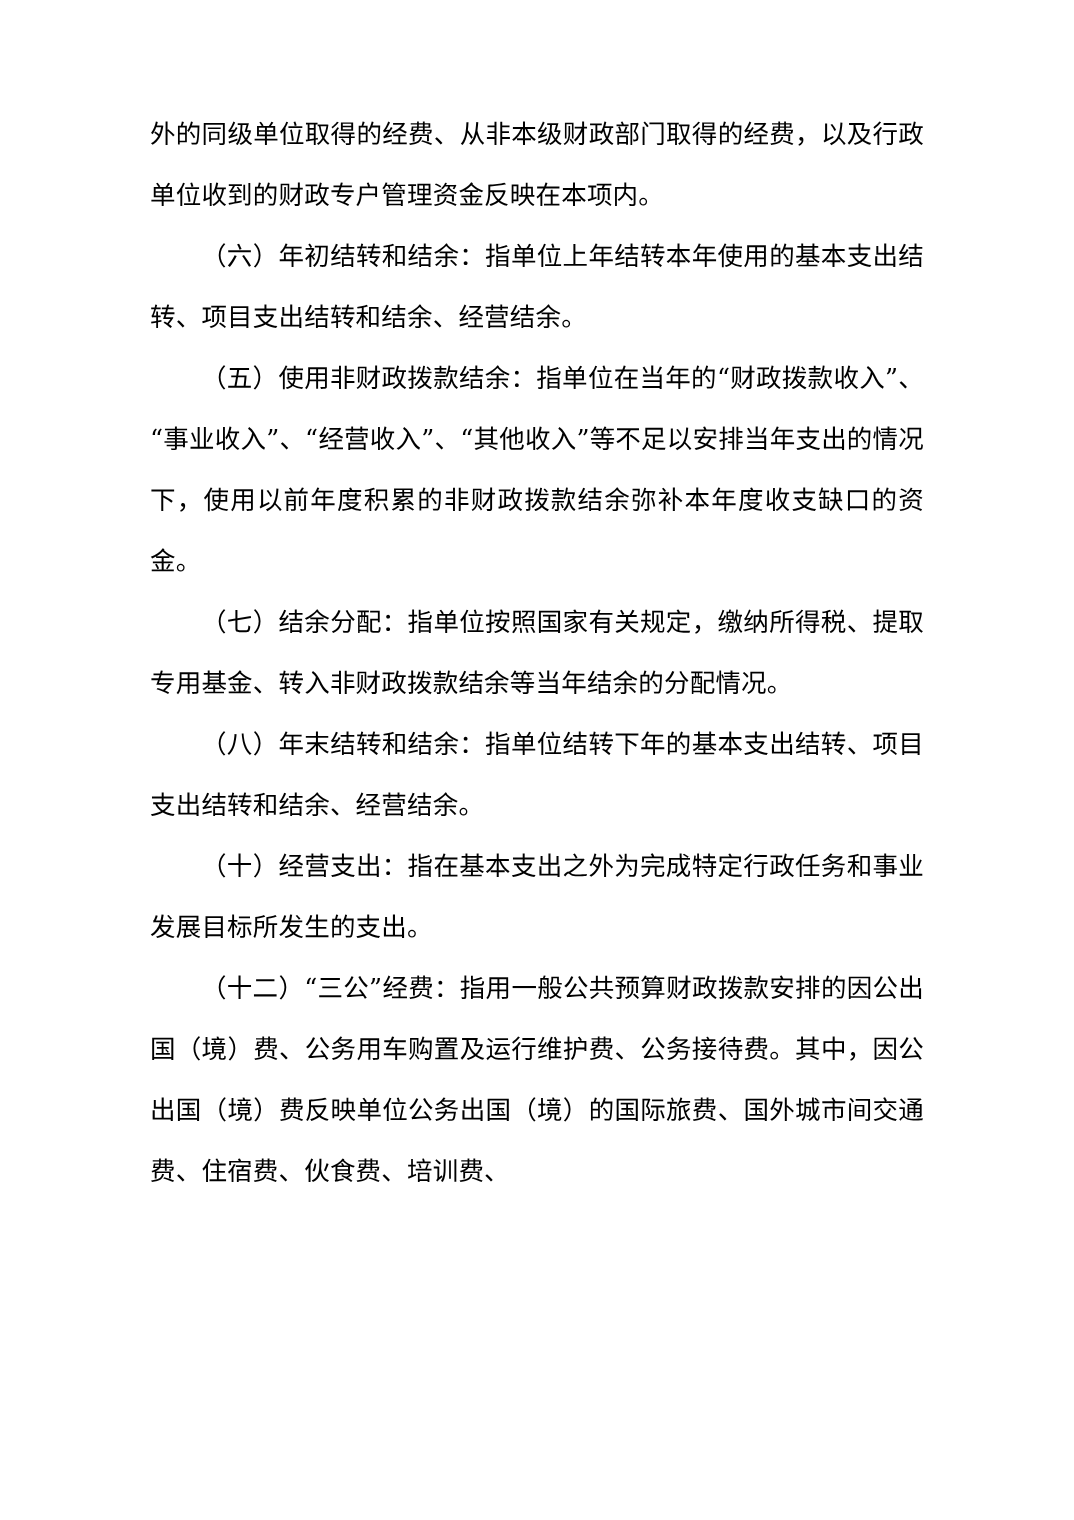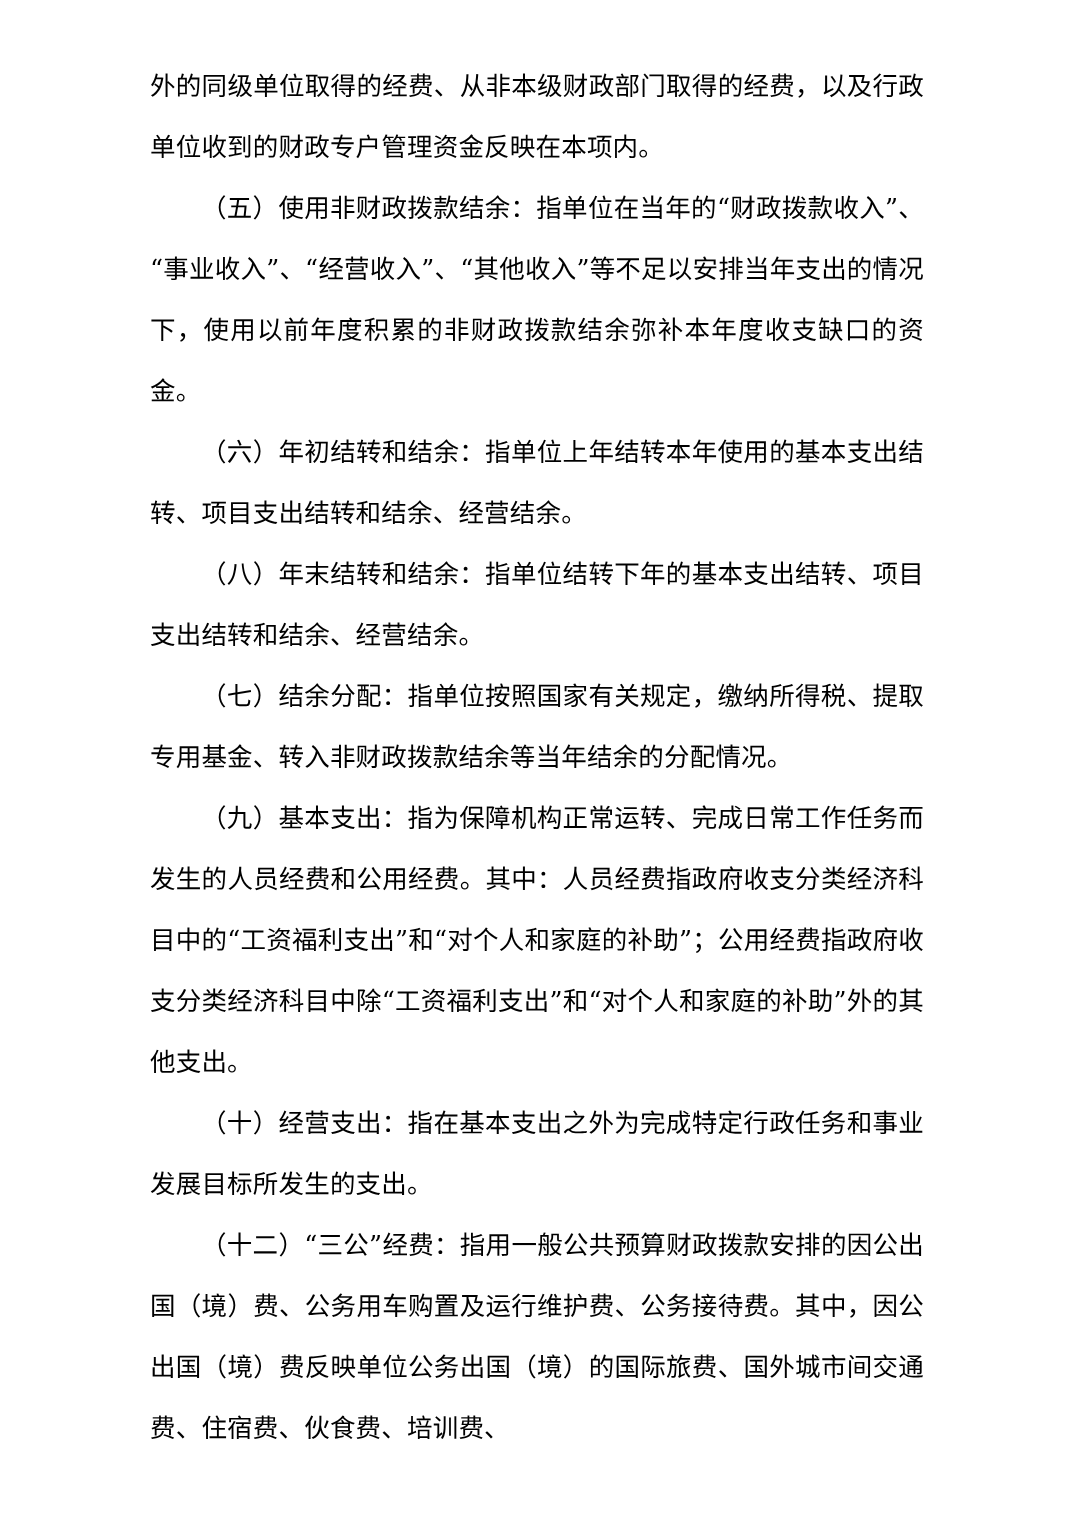--- a/index.html
+++ b/index.html
@@ -6,21 +6,21 @@
     margin: 0;
     padding: 0;
     background: #ffffff;
   }
   .page {
     position: relative;
     width: 1074px;
     height: 1520px;
     background: #ffffff;
     box-sizing: border-box;
-    padding: 56px 150px 60px 150px;
+    padding: 104px 150px 60px 150px;
     font-family: "DejaVu Serif", "Liberation Serif", serif;
     color: #000000;
     overflow: hidden;
   }
   .doc-body {
     font-size: 25.5px;
     line-height: 61px;
     text-align: justify;
     text-justify: inter-ideograph;
     letter-spacing: 0.2px;
@@ -32,21 +32,20 @@
   .para.indent {
     text-indent: 51px;
   }
 </style>
 </head>
 <body>
 
 <div class="page">
   <div class="doc-body">
     <p class="para">外的同级单位取得的经费、从非本级财政部门取得的经费，以及行政单位收到的财政专户管理资金反映在本项内。</p>
+    <p class="para indent">（六）年初结转和结余：指单位上年结转本年使用的基本支出结转、项目支出结转和结余、经营结余。</p>
     <p class="para indent">（五）使用非财政拨款结余：指单位在当年的“财政拨款收入”、“事业收入”、“经营收入”、“其他收入”等不足以安排当年支出的情况下，使用以前年度积累的非财政拨款结余弥补本年度收支缺口的资金。</p>
-    <p class="para indent">（六）年初结转和结余：指单位上年结转本年使用的基本支出结转、项目支出结转和结余、经营结余。</p>
+    <p class="para indent">（七）结余分配：指单位按照国家有关规定，缴纳所得税、提取专用基金、转入非财政拨款结余等当年结余的分配情况。</p>
     <p class="para indent">（八）年末结转和结余：指单位结转下年的基本支出结转、项目支出结转和结余、经营结余。</p>
-    <p class="para indent">（七）结余分配：指单位按照国家有关规定，缴纳所得税、提取专用基金、转入非财政拨款结余等当年结余的分配情况。</p>
-    <p class="para indent">（九）基本支出：指为保障机构正常运转、完成日常工作任务而发生的人员经费和公用经费。其中：人员经费指政府收支分类经济科目中的“工资福利支出”和“对个人和家庭的补助”；公用经费指政府收支分类经济科目中除“工资福利支出”和“对个人和家庭的补助”外的其他支出。</p>
     <p class="para indent">（十）经营支出：指在基本支出之外为完成特定行政任务和事业发展目标所发生的支出。</p>
     <p class="para indent">（十二）“三公”经费：指用一般公共预算财政拨款安排的因公出国（境）费、公务用车购置及运行维护费、公务接待费。其中，因公出国（境）费反映单位公务出国（境）的国际旅费、国外城市间交通费、住宿费、伙食费、培训费、</p>
   </div>
 </div>
 
 </body></html>

